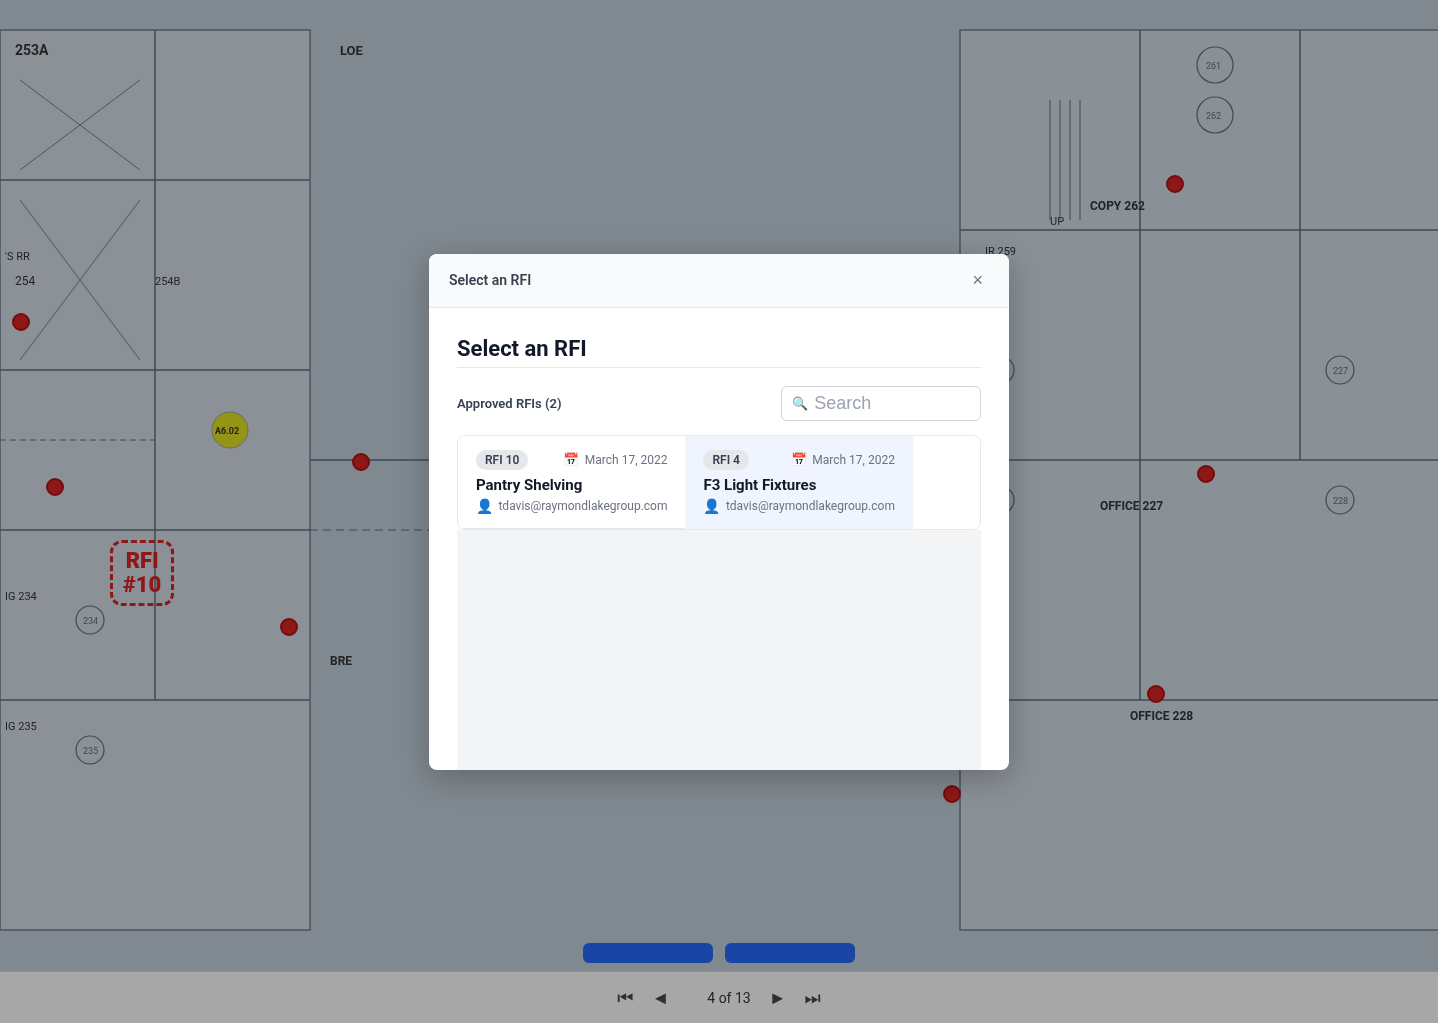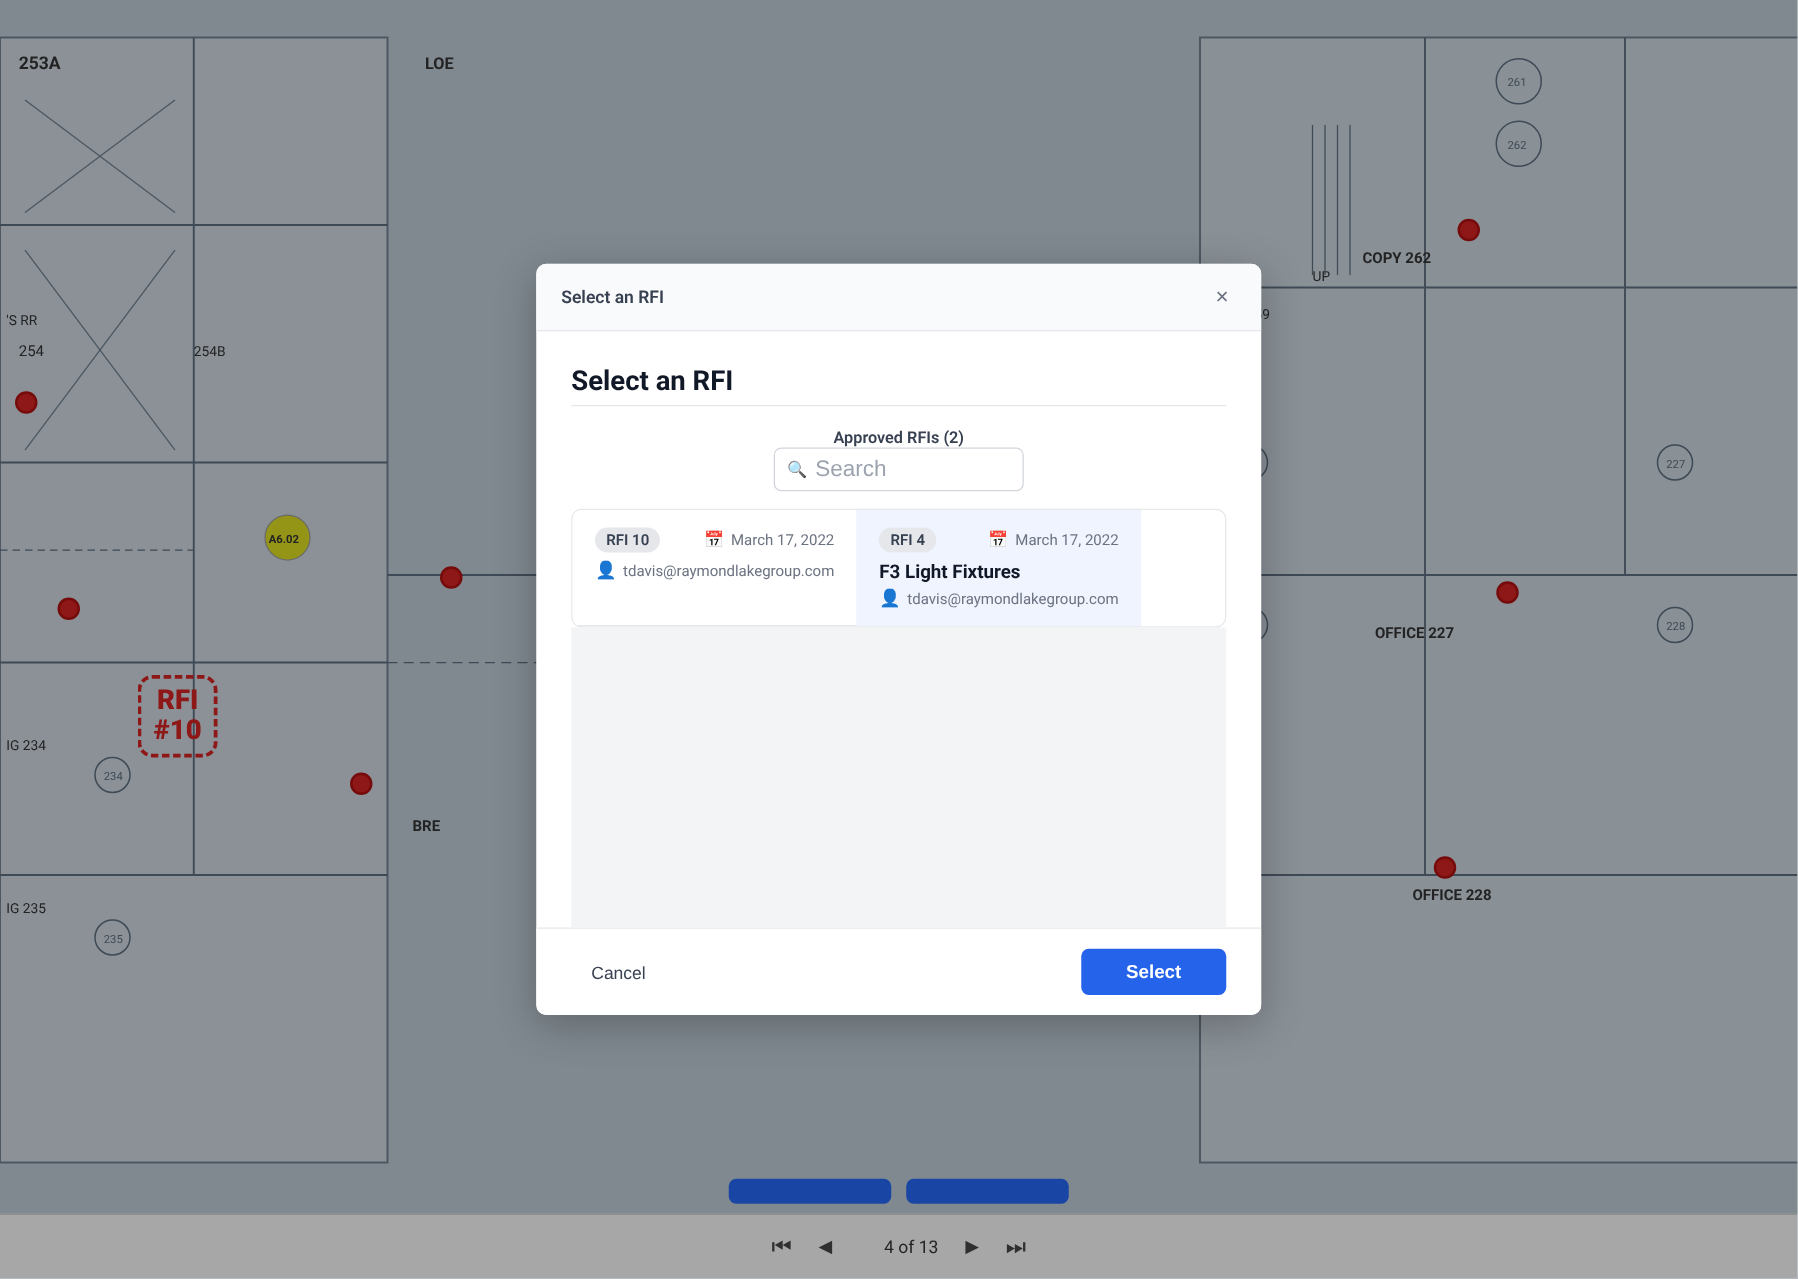--- a/index.html
+++ b/index.html
@@ -174,21 +174,20 @@
       border-top: 1px solid #e5e7eb;
       margin-bottom: 18px;
     }
 
     
     .section-header {
       display: flex;
       align-items: center;
       justify-content: space-between;
       margin-bottom: 14px;
-      flex-direction: column;
     }
 
     .section-label {
       font-size: 13px;
       font-weight: 600;
       color: #374151;
     }
 
     .search-box {
       display: flex;
@@ -473,20 +472,21 @@
       <div class="rfi-list">
 
         <div class="rfi-card">
           <div class="rfi-card-top">
             <span class="rfi-badge">RFI 10</span>
             <div class="rfi-date">
               <span class="rfi-date-icon">📅</span>
               <span>March 17, 2022</span>
             </div>
           </div>
+          <div class="rfi-name">Pantry Shelving</div>
           <div class="rfi-user">
             <span class="rfi-user-icon">👤</span>
             <span>tdavis@raymondlakegroup.com</span>
           </div>
         </div>
 
         <div class="rfi-card selected">
           <div class="rfi-card-top">
             <span class="rfi-badge">RFI 4</span>
             <div class="rfi-date">
@@ -498,19 +498,15 @@
           <div class="rfi-user">
             <span class="rfi-user-icon">👤</span>
             <span>tdavis@raymondlakegroup.com</span>
           </div>
         </div>
       </div>
 
       <div class="rfi-empty-area"></div>
     </div>
 
-    <div class="modal-footer">
-      <button class="cancel-btn">Cancel</button>
-      <button class="select-btn">Select</button>
-    </div>
 
   </div>
 </div>
 
 </body></html>

